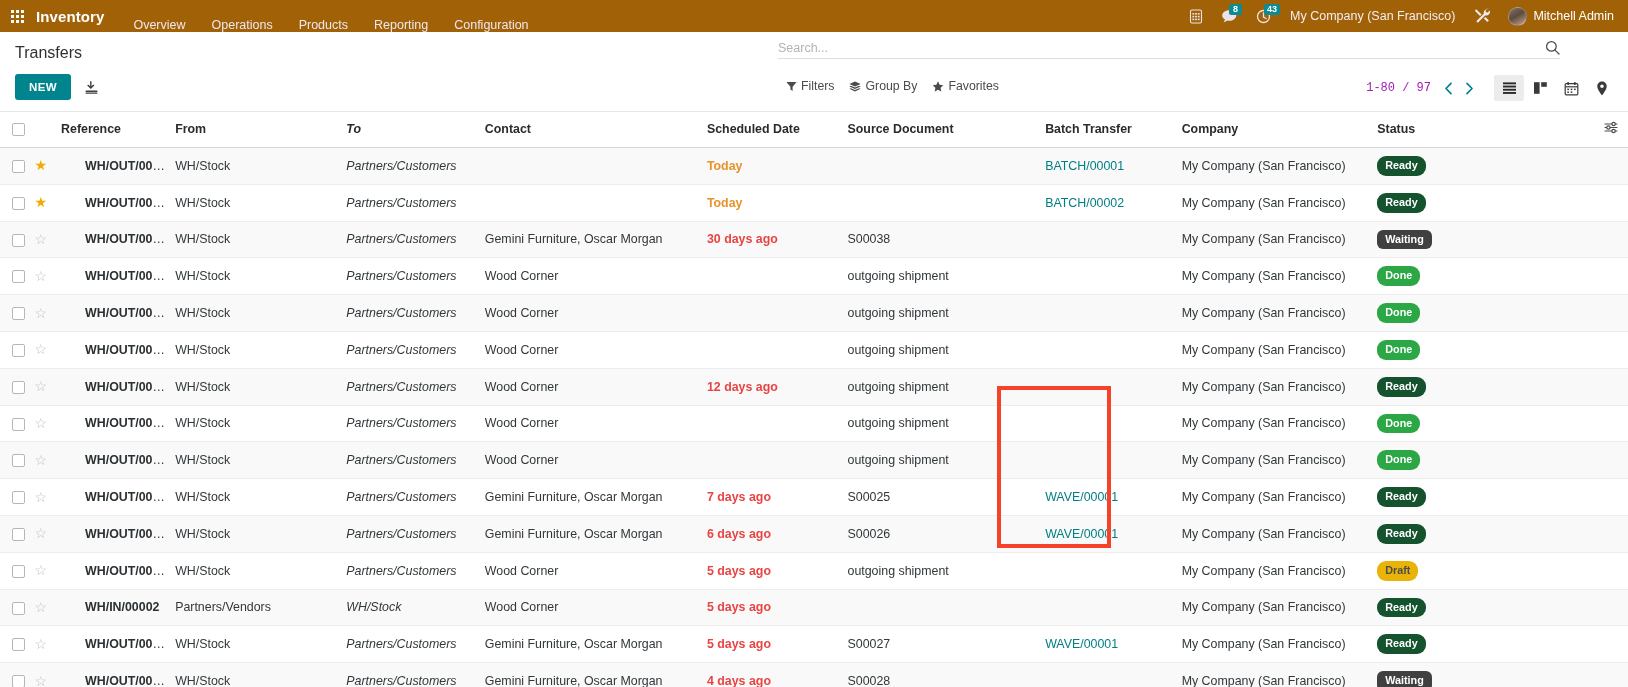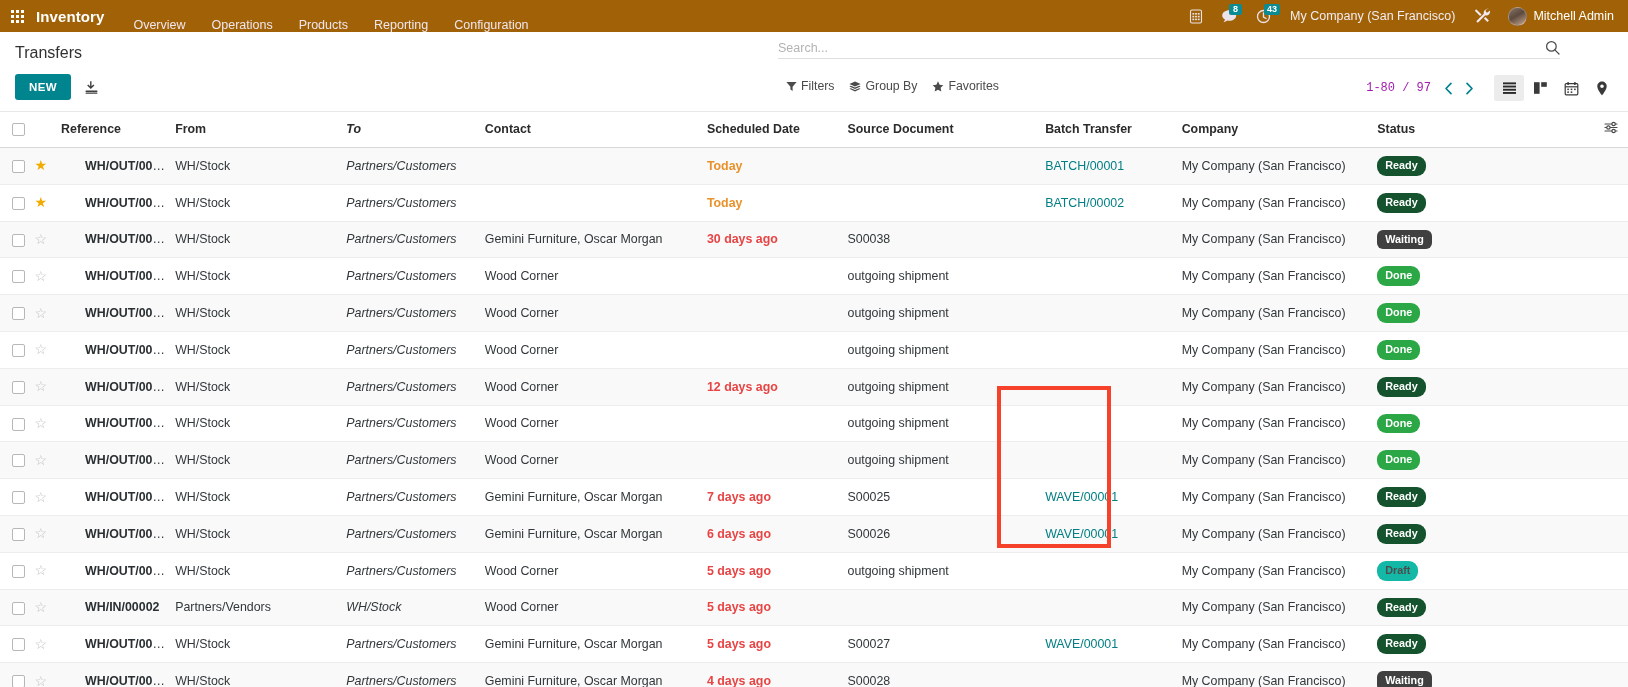--- a/index.html
+++ b/index.html
@@ -305,21 +305,21 @@
     font-weight: 700;
     line-height: 1;
     padding: 4px 8px 5px 8px;
     border-radius: 9px;
     color: #ffffff;
     white-space: nowrap;
   }
   .badge.ready   { background: #14532d; }
   .badge.waiting { background: #404040; color: #ffffff; border-radius: 6px; }
   .badge.done    { background: #2ba745; }
-  .badge.draft   { background: #14b8a6; color: #4d4d4d; }
+  .badge.draft   { background: #eab308; color: #4d4d4d; }
 
   
   .annot-box {
     position: absolute;
     left: 997px;
     top: 386px;
     width: 114px;
     height: 162px;
     border: 4px solid #f6422b;
     pointer-events: none;

